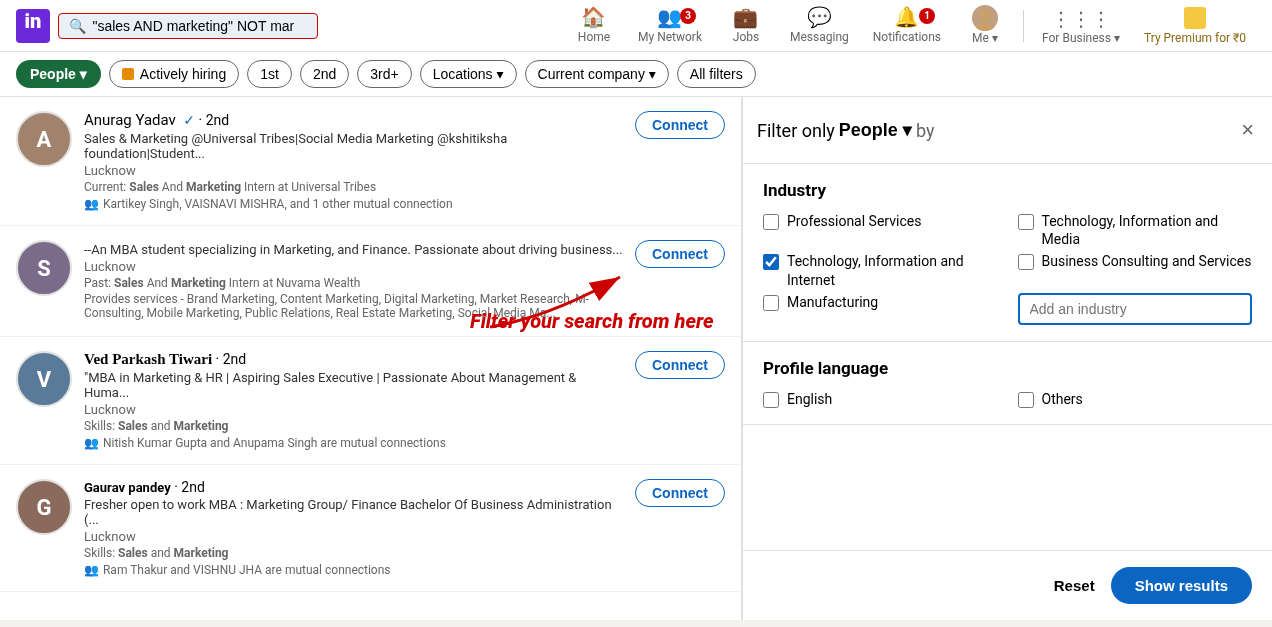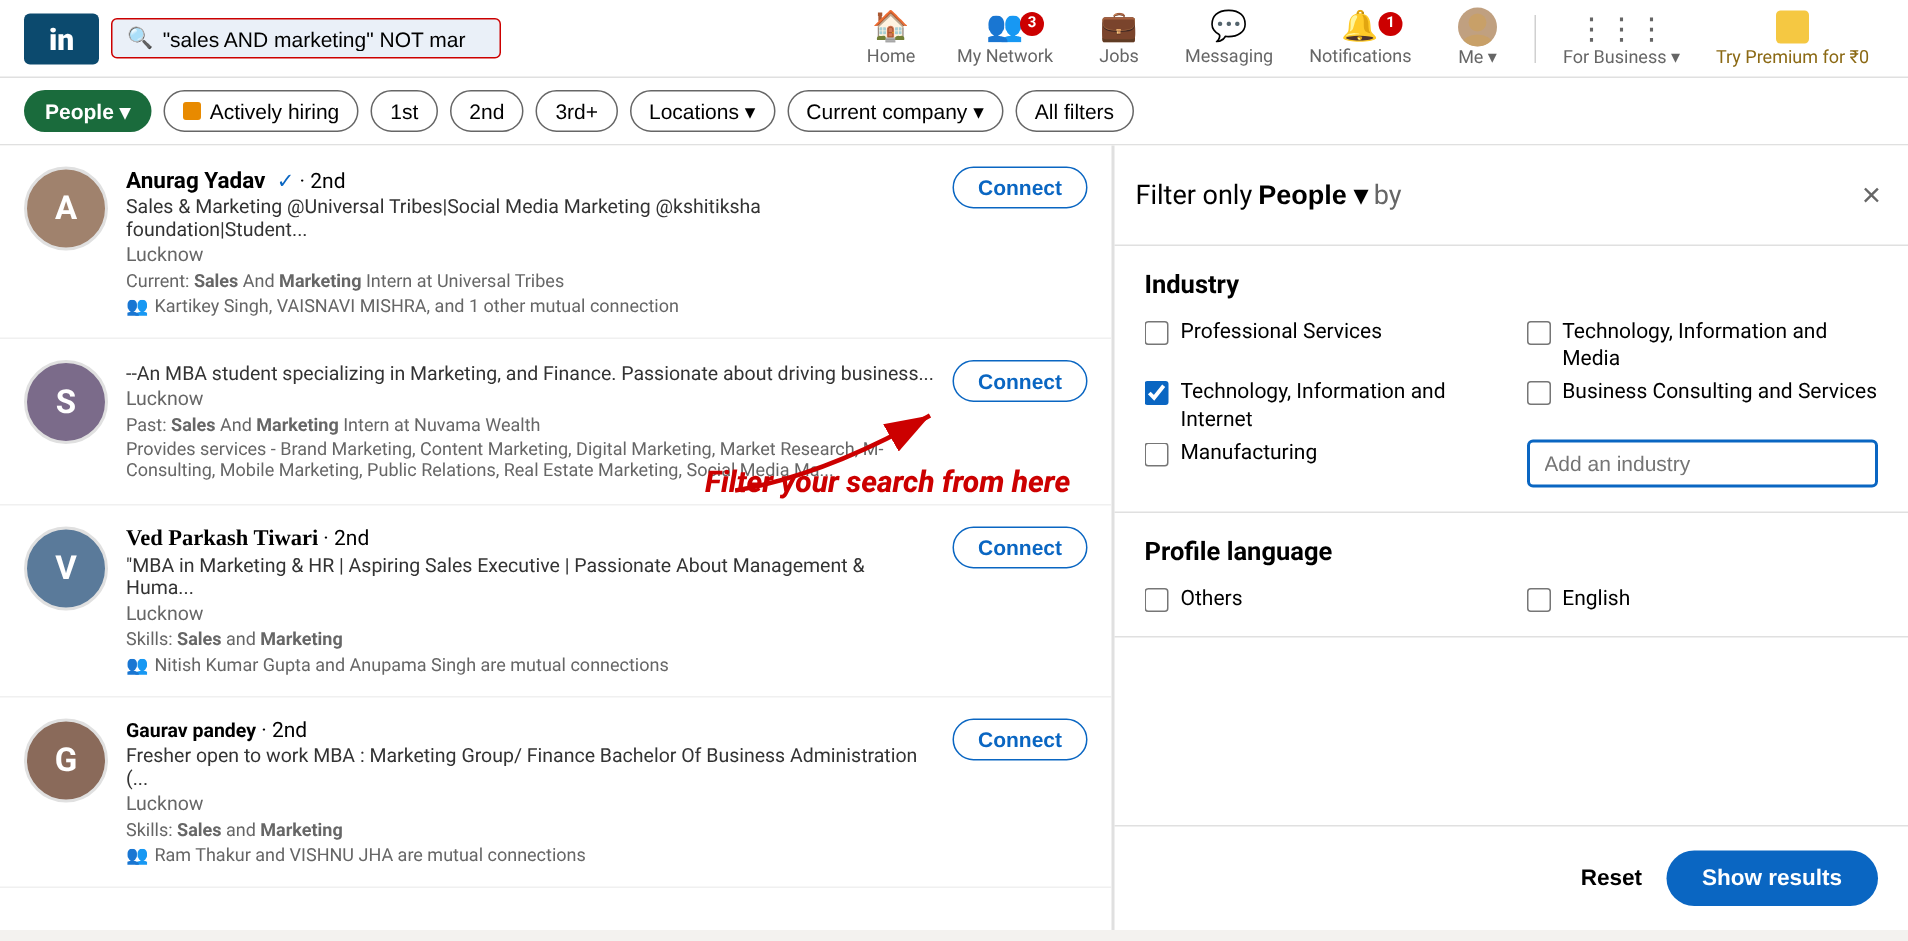--- a/index.html
+++ b/index.html
@@ -11,24 +11,24 @@
       border-bottom: 1px solid #e0e0e0;
       display: flex;
       align-items: center;
       padding: 0 16px;
       height: 52px;
       position: sticky;
       top: 0;
       z-index: 100;
     }
     .navbar-logo {
-      width: 50px; height: 34px;
-      background: #0c4a6e;
+      width: 34px; height: 34px;
+      background: #6d28d9;
       border-radius: 4px;
-      display: flex; align-items: center; justify-content: center;
+      display: flex; justify-content: center;
       margin-right: 8px;
       flex-shrink: 0;
     }
     .navbar-logo span { color: #fff; font-weight: 900; font-size: 20px; }
     .navbar-search {
       display: flex; align-items: center;
       border: 1.5px solid #cc0000;
       border-radius: 4px;
       background: #eaf0f8;
       padding: 4px 10px;
@@ -268,21 +268,21 @@
 
   <div class="results-panel" id="results-panel">
   <div class="result-item">
     <div class="avatar-wrap">
       <div class="avatar-circle" style="background:#a0826d;">
         <span style="color:#fff;font-weight:700;font-size:22px;">A</span>
       </div>
     </div>
     <div class="result-info">
       <div>
-        <span style="font-weight:700;font-size:15px;">Anurag Yadav</span>
+        <span style="font-weight:400;font-size:15px;">Anurag Yadav</span>
         <span style="color:#0a66c2;margin-left:4px;">✓</span>
         <span class="connection-degree"> · 2nd</span>
       </div>
       <div class="result-headline">Sales &amp; Marketing @Universal Tribes|Social Media Marketing @kshitiksha foundation|Student...</div>
       <div class="result-location">Lucknow</div>
       <div class="result-meta">Current: <span class="bold">Sales</span> And <span class="bold">Marketing</span> Intern at Universal Tribes</div>
 
       <div class="result-mutual"><span>👥</span> Kartikey Singh, VAISNAVI MISHRA, and 1 other mutual connection</div>
     </div>
     <div class="connect-btn-wrap">
@@ -388,26 +388,26 @@
     <label for="industry-manufacturing" class="checkbox-label">Manufacturing</label>
   </div>
           <div><input type="text" class="add-industry-input" placeholder="Add an industry" style=""></div>
         </div>
     </div>
 
     <div class="filter-section">
       <div class="filter-section-title">Profile language</div>
       <div class="profile-lang-grid" id="language-grid">
       <div class="checkbox-item">
+    <input type="checkbox" id="lang-english" style="">
+    <label for="lang-english" class="checkbox-label">English</label>
+  </div>
+          <div class="checkbox-item">
     <input type="checkbox" id="lang-others" style="">
     <label for="lang-others" class="checkbox-label">Others</label>
-  </div>
-          <div class="checkbox-item">
-    <input type="checkbox" id="lang-english" style="">
-    <label for="lang-english" class="checkbox-label">English</label>
   </div>
         </div>
     </div>
 
     <div class="filter-footer">
       <button class="reset-btn">
         <span>Reset</span>
       </button>
       <button class="show-results-btn">
         <span>Show results</span>

